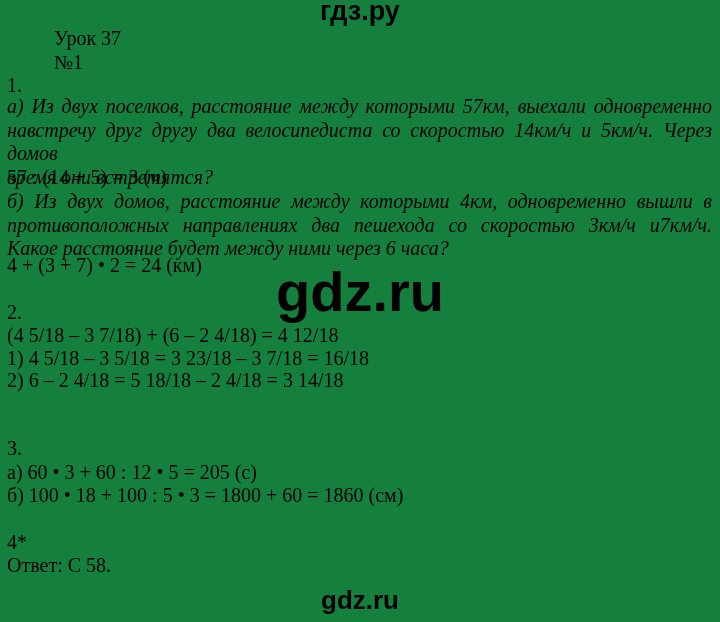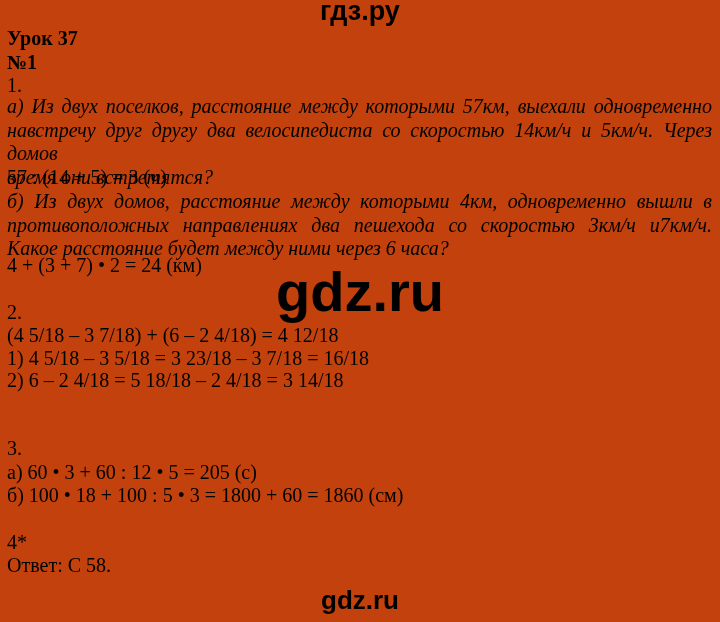--- a/index.html
+++ b/index.html
@@ -4,34 +4,34 @@
 <style>
   html, body {
     margin: 0;
     padding: 0;
     background: #ffffff;
   }
   .page {
     position: relative;
     width: 720px;
     height: 622px;
-    background: #c2410c;
+    background: #15803d;
     color: #000000;
     font-family: "Liberation Serif", serif;
     overflow: hidden;
   }
   .line {
     position: absolute;
     left: 7px;
     right: 8px;
     font-size: 20px;
     line-height: 23.5px;
     white-space: pre-wrap;
   }
-  .bold { font-weight: bold; }
+  .bold { font-weight: normal; margin-left: 47px; }
   .para {
     position: absolute;
     left: 7px;
     right: 8px;
     font-size: 20px;
     line-height: 23.5px;
     font-style: italic;
   }
   .jline {
     text-align: justify;

